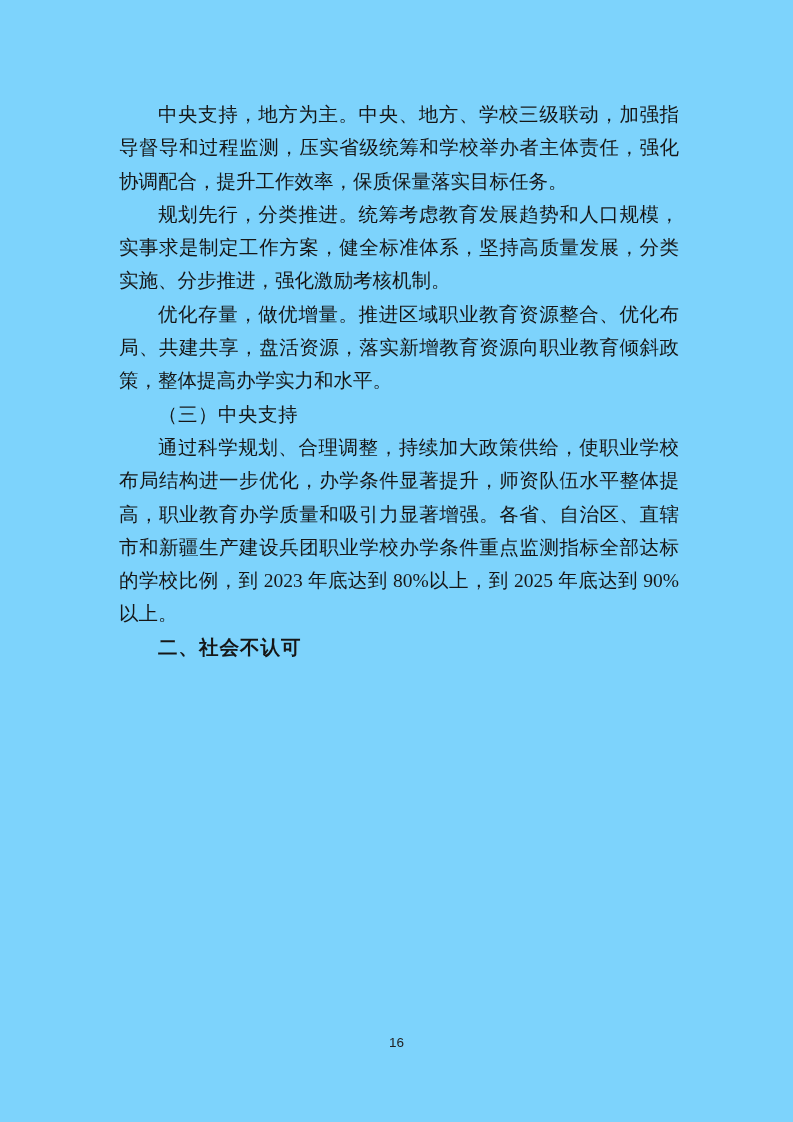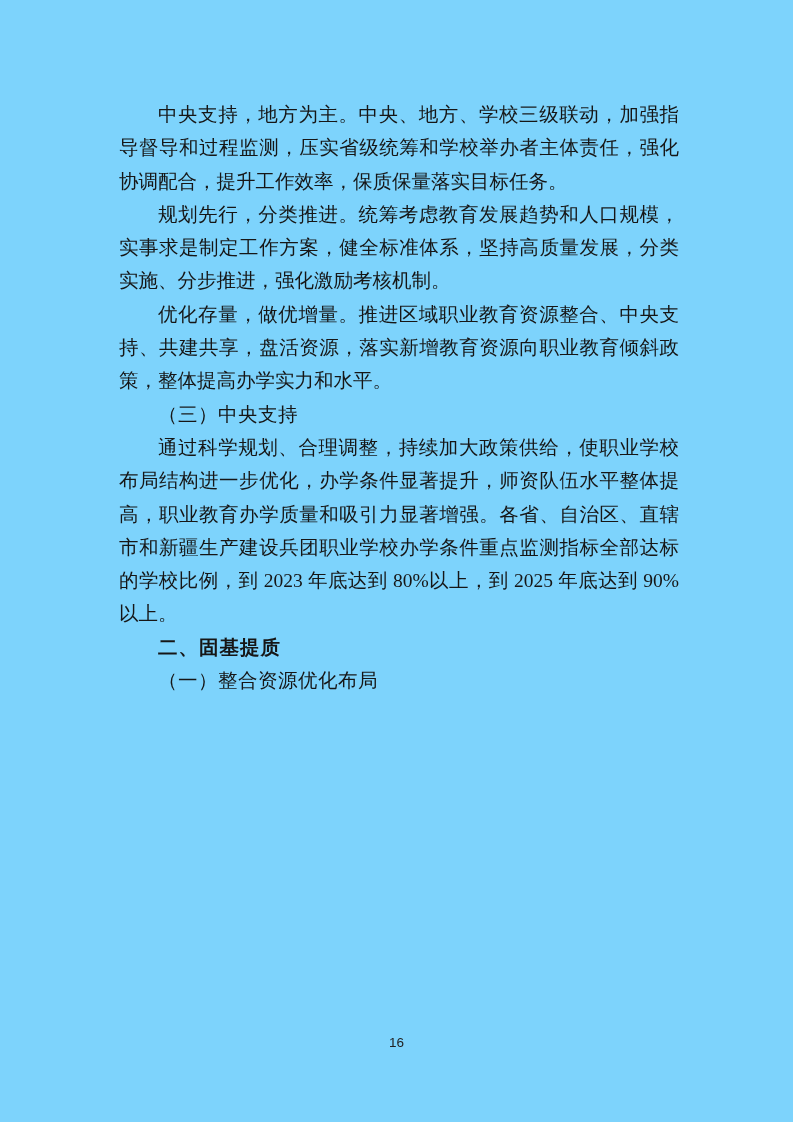--- a/index.html
+++ b/index.html
@@ -50,20 +50,19 @@
   }
 </style>
 </head>
 <body>
 
 <div class="page">
   <div class="text-block">
 
   <p class="body">中央支持，地方为主。中央、地方、学校三级联动，加强指导督导和过程监测，压实省级统筹和学校举办者主体责任，强化协调配合，提升工作效率，保质保量落实目标任务。</p>
       <p class="body">规划先行，分类推进。统筹考虑教育发展趋势和人口规模，实事求是制定工作方案，健全标准体系，坚持高质量发展，分类实施、分步推进，强化激励考核机制。</p>
-      <p class="body">优化存量，做优增量。推进区域职业教育资源整合、中央支持、共建共享，盘活资源，落实新增教育资源向职业教育倾斜政策，整体提高办学实力和水平。</p>
+      <p class="body">优化存量，做优增量。推进区域职业教育资源整合、优化布局、共建共享，盘活资源，落实新增教育资源向职业教育倾斜政策，整体提高办学实力和水平。</p>
       <p class="subheading">（三）中央支持</p>
       <p class="body">通过科学规划、合理调整，持续加大政策供给，使职业学校布局结构进一步优化，办学条件显著提升，师资队伍水平整体提高，职业教育办学质量和吸引力显著增强。各省、自治区、直辖市和新疆生产建设兵团职业学校办学条件重点监测指标全部达标的学校比例，到 2023 年底达到 80%以上，到 2025 年底达到 90%以上。</p>
-      <p class="heading">二、固基提质</p>
-      <p class="subheading">（一）整合资源优化布局</p>
+      <p class="heading">二、社会不认可</p>
     </div>
   <div class="page-number">16</div>
 </div>
 
 </body></html>

